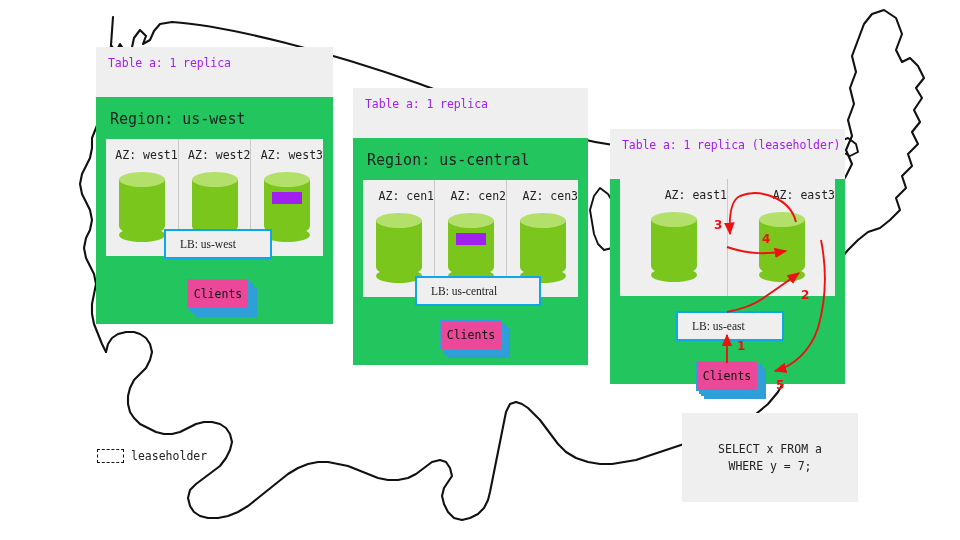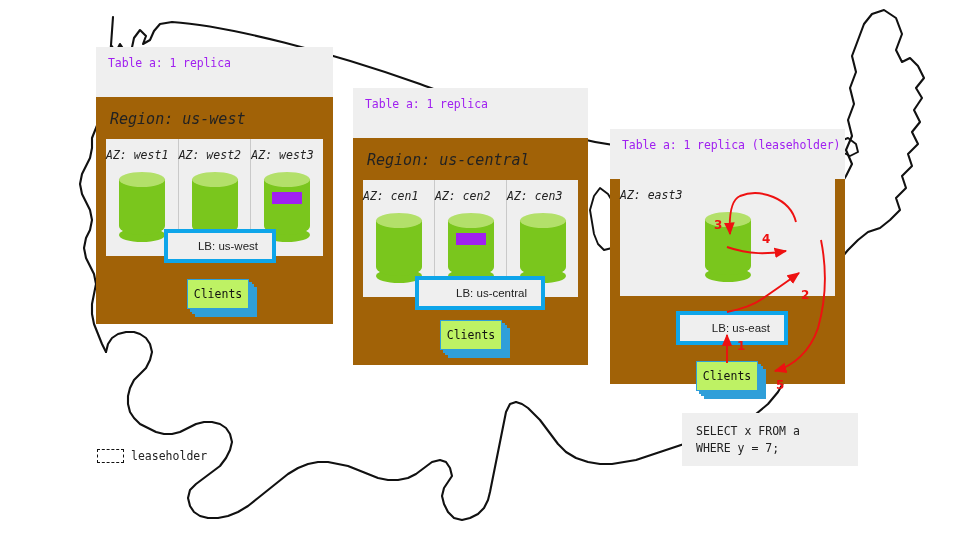--- a/index.html
+++ b/index.html
@@ -11,28 +11,28 @@
   .diagram-layer{position:absolute;left:0;top:0;width:960px;height:540px;z-index:2;}
   .arrow-layer{position:absolute;left:0;top:0;width:960px;height:540px;z-index:3;pointer-events:none;}
 
   
   .panel{position:absolute;}
   .panel-header{
     background:#efefef;color:#a020f0;
     font-size:11.5px;font-family:"DejaVu Sans Mono","Liberation Mono",monospace;
     padding:9px 0 27px 12px;white-space:nowrap;letter-spacing:-0.1px;
   }
-  .panel-body{background:#a16207;padding:0 10px 10px 10px;font-style:italic;}
+  .panel-body{background:#22c55e;padding:0 10px 10px 10px;}
   .region-title{
     font-size:15px;color:#222;padding:13px 0 11px 4px;
     font-family:"DejaVu Sans Mono","Liberation Mono",monospace;white-space:nowrap;
   }
   .az-row{display:flex;background:#efefef;position:relative;}
   .az-cell{
-    flex:1 1 0;text-align:left;padding:9px 0 14px 0;position:relative;
+    flex:1 1 0;text-align:right;padding:9px 0 14px 0;position:relative;
     border-right:1px solid #c9c9c9;
   }
   .az-cell:last-child{border-right:none;}
   .az-label{
     font-size:11.5px;color:#222;margin-bottom:10px;white-space:nowrap;
     font-family:"DejaVu Sans Mono","Liberation Mono",monospace;
   }
   
   .cyl{position:relative;width:46px;height:70px;margin:0 auto;}
   .cyl-body{
@@ -49,41 +49,41 @@
   }
   .replica{
     position:absolute;left:8px;top:20px;width:30px;height:12px;
     background:#a020f0;z-index:4;
   }
   .replica.leaseholder{
     border:1.6px dashed #111;left:6px;top:19px;width:31px;height:12px;
   }
   
   .lb-box{
-    position:absolute;background:#efefef;border:4px solid #0ea5e9;
+    position:absolute;background:#efefef;border:2px solid #0ea5e9;
     font-size:11.5px;color:#222;padding:7px 14px;white-space:nowrap;
-    font-family:Liberation Sans, sans-serif;text-align:right;
+    font-family:Liberation Serif, serif;text-align:left;
   }
   
   .clients-stack{position:absolute;width:62px;height:30px;}
   .clients-stack .layer{position:absolute;background:#2f9fd9;border:1px solid #2f9fd9;}
   .clients-stack .l3{left:8px;top:8px;width:60px;height:28px;}
   .clients-stack .l2{left:5px;top:5px;width:60px;height:28px;}
   .clients-stack .l1{left:2.5px;top:2.5px;width:60px;height:28px;}
   .clients-stack .top{
-    left:0;top:0;width:60px;height:28px;background:#bef264;
+    left:0;top:0;width:60px;height:28px;background:#ec4899;
     display:flex;align-items:center;justify-content:center;
     font-size:11.5px;color:#111;white-space:nowrap;
     font-family:"DejaVu Sans Mono","Liberation Mono",monospace;
   }
   
   .sql-box{
     position:absolute;background:#efefef;
-    font-size:11.5px;color:#222;line-height:1.45;padding:10px 14px;
-    white-space:pre;font-family:"DejaVu Sans Mono","Liberation Mono",monospace;
+    font-size:11.5px;color:#222;line-height:1.45;padding:28px 14px;
+    white-space:pre;font-family:"DejaVu Sans Mono","Liberation Mono",monospace;text-align:center;
   }
   
   .legend{position:absolute;display:flex;align-items:center;gap:7px;}
   .legend-swatch{width:25px;height:12px;border:1.6px dashed #111;background:transparent;}
   .legend-label{
     font-size:11.5px;color:#222;white-space:nowrap;
     font-family:"DejaVu Sans Mono","Liberation Mono",monospace;
   }
   .step-num{
     position:absolute;color:#ee1111;font-size:12px;font-weight:bold;
@@ -235,20 +235,28 @@
       <div class="layer l1"></div>
       <div class="layer top">Clients</div>
     </div>
   </div>
 
   <div class="panel" style="left:610px;top:129px;width:235px;">
     <div class="panel-header">Table a: 1 replica (leaseholder)</div>
     <div class="panel-body">
       <div class="az-row">
         <div class="az-cell">
+          <div class="az-label">AZ: east1</div>
+          <div class="cyl">
+            <div class="cyl-bottom"></div>
+            <div class="cyl-body"></div>
+            <div class="cyl-top"></div>
+          </div>
+        </div>
+        <div class="az-cell">
           <div class="az-label">AZ: east3</div>
           <div class="cyl">
             <div class="cyl-bottom"></div>
             <div class="cyl-body"></div>
             <div class="cyl-top"></div>
           </div>
         </div>
       </div>
       <div style="height:78px;"></div>
     </div>

